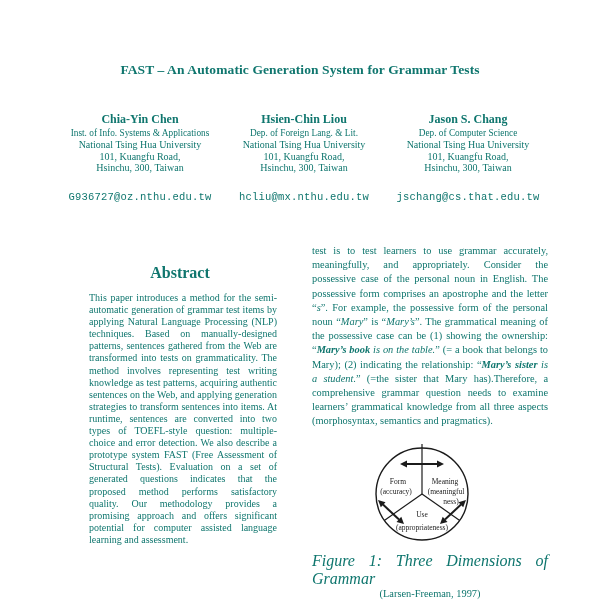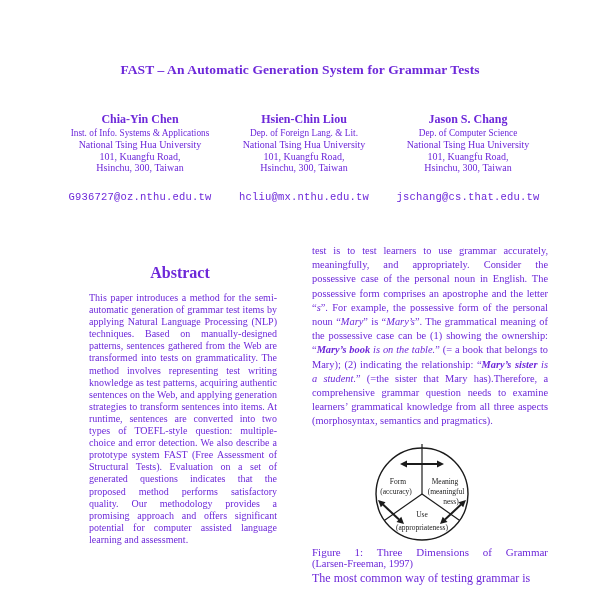--- a/index.html
+++ b/index.html
@@ -1,21 +1,21 @@
 <!DOCTYPE html>
 <html><head>
 <meta charset="utf-8">
 <style>
   html, body { margin: 0; padding: 0; background: #ffffff; }
   .page {
     position: relative;
     width: 600px;
     height: 600px;
     background: #ffffff;
-    color: #6d28d9;
+    color: #0f766e;
     font-family: "Liberation Serif", serif;
     overflow: hidden;
   }
   .title {
     position: absolute;
     top: 62px; left: 0;
     width: 600px;
     text-align: center;
     font-size: 13.5px;
     font-weight: bold;
@@ -63,26 +63,27 @@
     font-size: 10.4px;
     line-height: 14.2px;
     text-align: justify;
   }
   .b { font-weight: bold; }
   .i { font-style: italic; }
   .figure-wrap { margin-top: 5px; }
   svg.fig { display: block; margin: 0 auto; }
   svg.fig text { font-family: "Liberation Serif", serif; font-size: 7.5px; fill: #1b1b1b; }
   .caption1 {
-    font-size: 11px;
+    font-size: 16px;
     text-align: justify;
     text-align-last: justify;
-    margin-top: 2px;
+    margin-top: 8px;
+    font-style: italic;
   }
-  .caption2 { font-size: 10.4px; }
+  .caption2 { font-size: 10.4px; text-align: center; }
   .closing {
     margin: 2px 0 0 0;
     font-size: 12px;
     line-height: 14.2px;
     text-align: justify;
   }
 </style>
 </head>
 <body>
 

